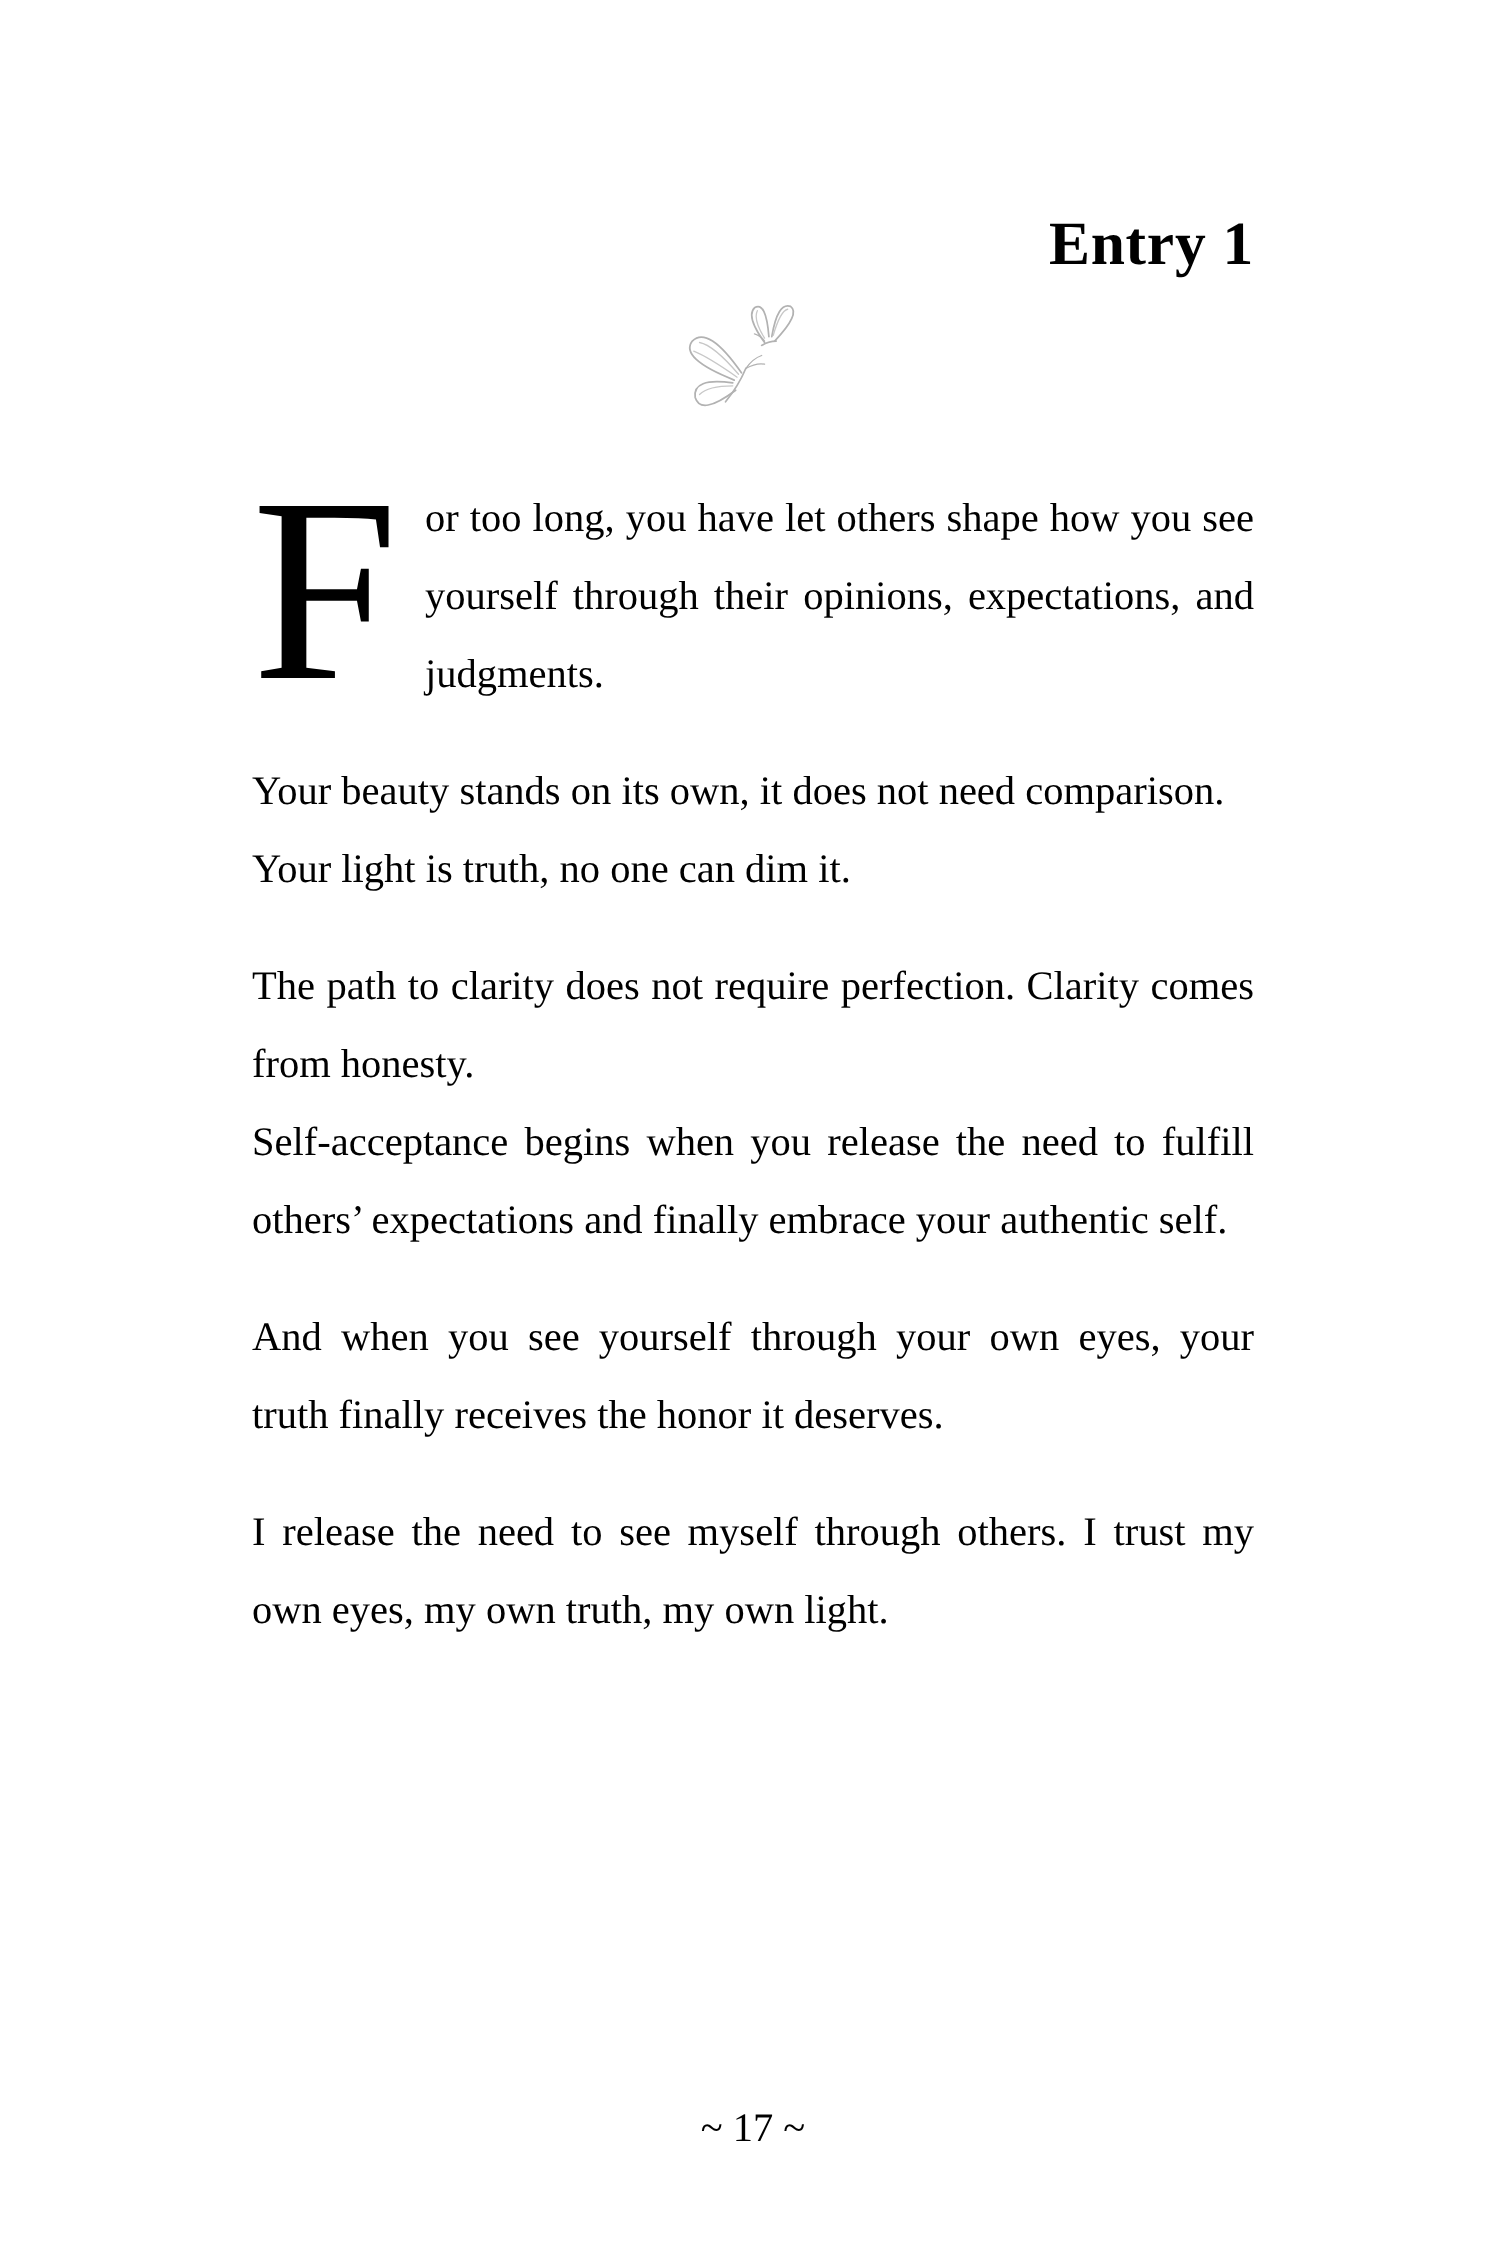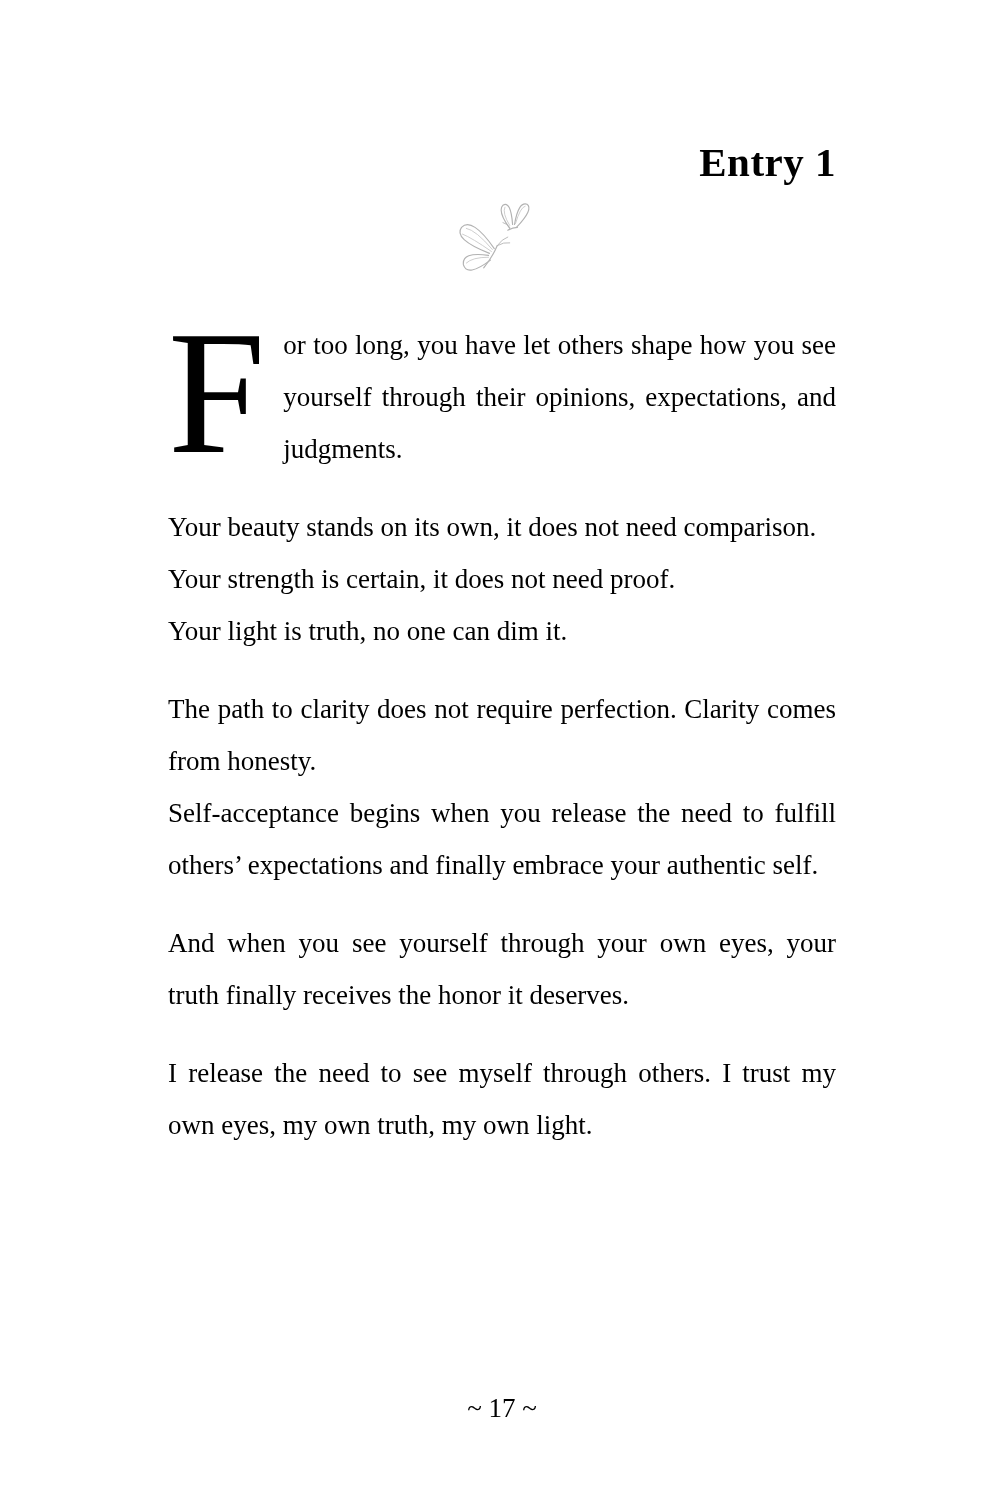--- a/index.html
+++ b/index.html
@@ -67,21 +67,21 @@
     font-size: 28px;
     font-weight: 700;
     font-style: italic;
     line-height: 52px;
   }
   .affirmation-text { margin: 0; }
   .footer {
     position: absolute;
     left: 0;
     right: 0;
-    bottom: 76px;
+    bottom: 66px;
     text-align: center;
     font-size: 27px;
   }
 </style>
 </head>
 <body>
 
 <div class="page">
   <div class="content">
 
@@ -111,21 +111,20 @@
     </div>
 
 
     <div class="body-text">
 
       <p class="para opening"><span class="drop-cap">F</span><span>or too long, you have let others shape how you see yourself through their opinions, expectations, and judgments.</span></p>
 
 
       <div class="para">
         <div class="line">Your beauty stands on its own, it does not need comparison.</div>
-        <div class="line">Your strength is certain, it does not need proof.</div>
         <div class="line">Your light is truth, no one can dim it.</div>
       </div>
 
       <p class="para tight">The path to clarity does not require perfection. Clarity comes from honesty.</p>
 
       <p class="para">Self-acceptance begins when you release the need to fulfill others’ expectations and finally embrace your authentic self.</p>
 
       <p class="para">And when you see yourself through your own eyes, your truth finally receives the honor it deserves.</p>
 
 

